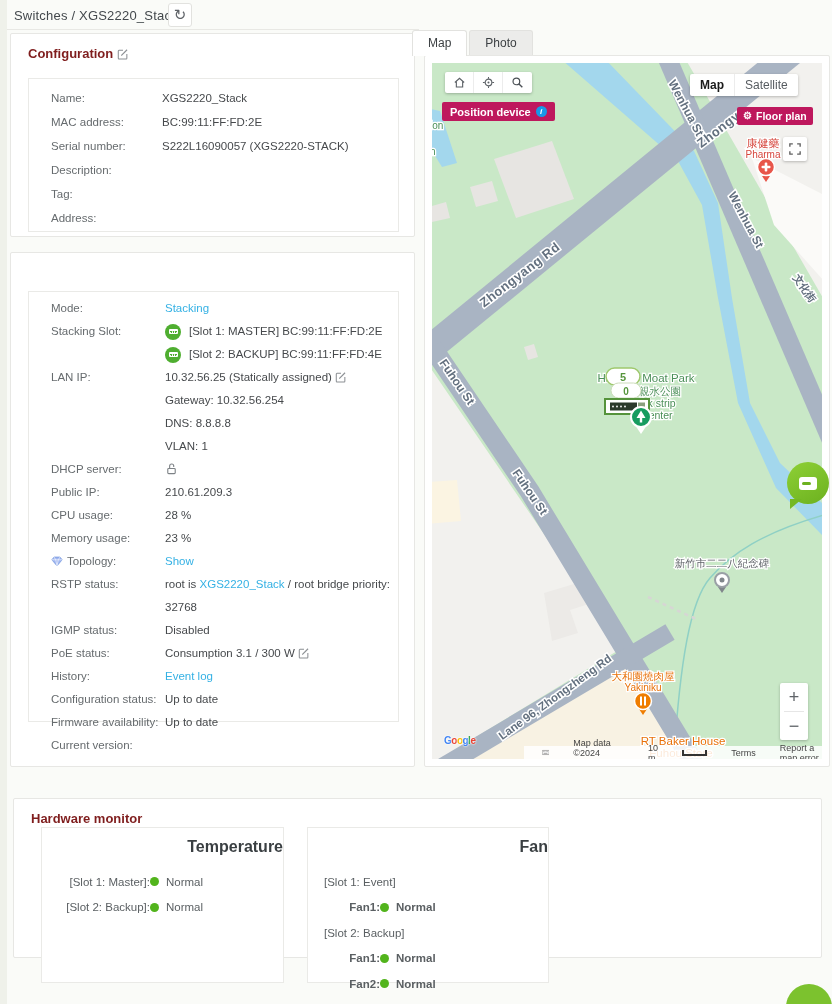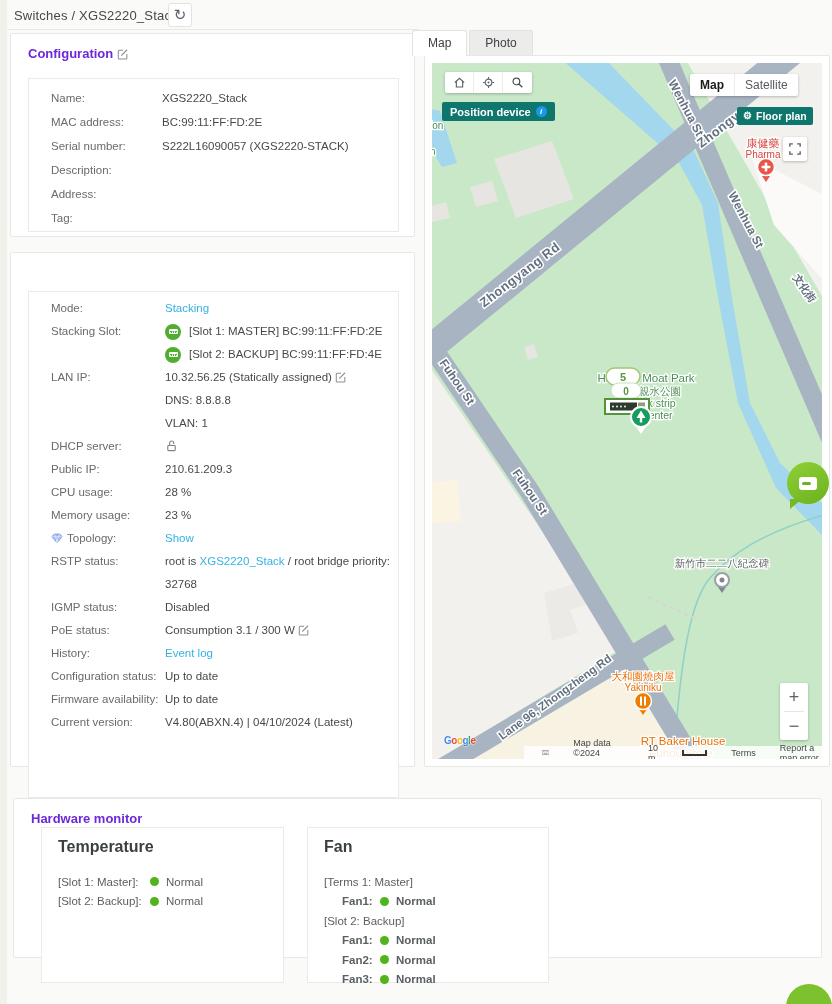--- a/index.html
+++ b/index.html
@@ -18,30 +18,30 @@
   .refresh-btn {
     position:absolute; left:168px; top:3px; width:24px; height:24px;
     border:1px solid #e2e2df; border-radius:3px; background:#fff;
     color:#5f6368; font-size:15px; line-height:22px; text-align:center; cursor:pointer;
   }
 
   
   .card { position:absolute; background:#fff; border:1px solid #e7e7e4; border-radius:2px; }
   #card-config { left:10px; top:33px;  width:405px; height:204px; }
   #card-status { left:10px; top:252px; width:405px; height:515px; }
-  #card-hw     { left:13px; top:798px; width:809px; height:160px; }
-  .card-title { display:flex; align-items:center; gap:4px; font-weight:bold; font-size:13px; color:#6d28d9; margin:12px 0 0 17px; }
+  #card-hw     { left:13px; top:798px; width:809px; height:160px;text-align:right; }
+  .card-title { display:flex; align-items:center; gap:4px; font-weight:bold; font-size:13px; color:#7f1d1d; margin:12px 0 0 17px; }
   .ibox { position:absolute; border:1px solid #eaeae7; background:#fff; }
 
   #config-box { left:17px; top:44px; width:371px; height:154px; padding:7px 0 0 22px; }
   .crow { display:flex; align-items:center; height:24px; font-size:11.5px; }
   .crow .lbl { width:111px; color:#666b6e; flex-shrink:0; }
   .crow .val { color:#46494c; }
 
-  #status-box { left:17px; top:38px; width:371px; height:507px; padding:5px 0 4px 22px; }
+  #status-box { left:17px; top:38px; width:371px; height:431px; padding:5px 0 4px 22px; }
   .srow { display:flex; font-size:11.5px; line-height:23px; }
   .srow .lbl { width:114px; color:#666b6e; flex-shrink:0; display:flex; align-items:flex-start; gap:4px; }
   .srow .val { color:#46494c; }
   .lnk { color:#35b1e4; cursor:pointer; }
   .green { color:#8fc04d; }
   .slotline { display:flex; align-items:center; }
   .slot-ic { width:16px; height:16px; border-radius:50%; background:#4fae30; display:inline-flex; align-items:center; justify-content:center; margin-right:8px; flex-shrink:0; }
   .slot-ic i { display:block; width:9px; height:5px; border-radius:1px;
     background:
       radial-gradient(circle at 25% 55%, #4fae30 0.8px, transparent 1.1px),
@@ -56,21 +56,21 @@
          border:1px solid #e2e2df; border-bottom:none; border-radius:3px 3px 0 0; background:#ececea; margin-right:2px; cursor:pointer; }
   .tab.active { background:#fff; position:relative; top:0; height:26px; }
   #map-card { left:424px; top:55px; width:406px; height:712px; }
   #map { position:absolute; left:7px; top:7px; width:390px; height:696px; overflow:hidden; background:#c9e8c7; cursor:grab; }
   #map svg.base { position:absolute; left:0; top:0; }
 
   .mapui { position:absolute; z-index:4; }
   .map-toolbar { left:13px; top:9px; width:87px; height:21px; background:#fff; border-radius:2px; box-shadow:0 1px 3px rgba(0,0,0,.25); display:flex; }
   .map-toolbar .cell { width:29px; height:21px; display:flex; align-items:center; justify-content:center; border-right:1px solid #ececec; cursor:pointer; }
   .map-toolbar .cell:last-child { border-right:none; }
-  .btn-green { background:#0f766e; color:#fff; border-radius:2px; font-weight:bold; display:flex; align-items:center; cursor:pointer; }
+  .btn-green { background:#be185d; color:#fff; border-radius:2px; font-weight:bold; display:flex; align-items:center; cursor:pointer; }
   .btn-position { left:10px; top:39px; height:19px; font-size:11px; padding:0 8px; gap:5px; }
   .info-dot { width:11px; height:11px; border-radius:50%; background:#1798e8; color:#fff; font-size:8px; font-weight:bold; font-style:italic; display:inline-flex; align-items:center; justify-content:center; }
   .map-type { left:258px; top:11px; height:22px; background:#fff; border-radius:2px; box-shadow:0 1px 3px rgba(0,0,0,.25); display:flex; font-size:12px; }
   .map-type .mt { padding:0 10px; line-height:22px; cursor:pointer; }
   .map-type .mt.sel { font-weight:bold; color:#1a1a1a; }
   .map-type .mt.unsel { color:#565b60; border-left:1px solid #ececec; }
   .btn-floorplan { left:305px; top:44px; height:18px; font-size:10.5px; padding:0 6px; gap:4px; }
   .gear { font-size:10px; line-height:1; }
   .btn-fullscreen { left:351px; top:74px; width:24px; height:24px; background:#fff; border-radius:2px; box-shadow:0 1px 3px rgba(0,0,0,.25); display:flex; align-items:center; justify-content:center; cursor:pointer; }
   .zoomctl { left:348px; top:620px; width:28px; height:57px; background:#fff; border-radius:2px; box-shadow:0 1px 3px rgba(0,0,0,.25); text-align:center; }
@@ -88,21 +88,21 @@
   #chat .bubble { width:42px; height:42px; border-radius:50%; background:linear-gradient(150deg,#8ed036,#6cb11f); display:flex; align-items:center; justify-content:center; }
   #chat .tail { position:absolute; left:3px; bottom:0; width:0; height:0; border-top:10px solid #74b824; border-right:12px solid transparent; }
   .chat-glyph { width:18px; height:13px; background:#fff; border-radius:3px; position:relative; }
   .chat-glyph::after { content:''; position:absolute; left:3px; top:5px; width:9px; height:3px; background:#6cb11f; border-radius:2px; }
   #blob { position:absolute; left:786px; top:984px; width:46px; height:46px; border-radius:50%; background:#7cc22e; z-index:6; cursor:pointer; }
 
   
   #hw-temp { left:27px;  top:28px; width:243px; height:156px; padding:10px 0 0 16px; }
   #hw-fan  { left:293px; top:28px; width:242px; height:156px; padding:10px 0 0 16px; }
   .hw-head { font-weight:bold; font-size:16px; color:#3a3f42; margin-bottom:16px; }
-  .hwrow { display:flex; align-items:center; font-size:11.5px; color:#5a5f62; height:19.5px; }
+  .hwrow { display:flex; align-items:center; font-size:11.5px; color:#5a5f62; height:19.5px;margin-top:6px; }
   .hwrow .hlbl { width:92px; }
   .hwrow.fanrow { padding-left:18px;font-weight:bold; }
   .hwrow.fanrow .hlbl { width:38px; }
   .dot { width:9px; height:9px; border-radius:50%; background:#52b41c; margin-right:7px; flex-shrink:0; }
 </style>
 </head>
 <body>
 
 <div class="leftstrip"></div>
 <div class="topline"></div>
@@ -133,25 +133,25 @@
       </div>
     <div class="crow">
         <span class="lbl">Serial number:</span>
         <span class="val">S222L16090057 (XGS2220-STACK)</span>
       </div>
     <div class="crow">
         <span class="lbl">Description:</span>
         <span class="val"></span>
       </div>
     <div class="crow">
+        <span class="lbl">Tag:</span>
+        <span class="val"></span>
+      </div>
+    <div class="crow">
         <span class="lbl">Address:</span>
-        <span class="val"></span>
-      </div>
-    <div class="crow">
-        <span class="lbl">Tag:</span>
         <span class="val"></span>
       </div>
   </div>
 </div>
 
 <div class="card" id="card-status">
   <div class="ibox" id="status-box">
     <div class="srow">
         <span class="lbl">Mode:</span>
         <span class="val"><a class="lnk">Stacking</a></span>
@@ -175,20 +175,21 @@
     </div>
     <div class="srow">
         <span class="lbl">LAN IP:</span>
       <div class="val">
         <div><span>10.32.56.25 (Statically assigned)</span>
           <svg class="icsvg" width="12" height="12" viewBox="0 0 14 14">
               <path d="M11.5 7 V12 a.8.8 0 0 1-.8.8 H2.3 a.8.8 0 0 1-.8-.8 V3.5 a.8.8 0 0 1 .8-.8 H7" fill="none" stroke="#8b8f93" stroke-width="1.2"></path>
               <path d="M6 8.8 L12.2 2.5 l-.9-.9 L5 7.9 l-.4 1.3 Z" fill="#8b8f93"></path>
             </svg>
         </div>
+        <div>Gateway: 10.32.56.254</div>
         <div>DNS: 8.8.8.8</div>
         <div>VLAN: 1</div>
       </div>
     </div>
     <div class="srow">
         <span class="lbl">DHCP server:</span>
       <span class="val"><svg width="13" height="14" viewBox="0 0 14 14" style="vertical-align:-3px">
             <rect x="3" y="6.4" width="8" height="5.6" rx="1" fill="none" stroke="#7d8286" stroke-width="1.2"></rect>
             <path d="M5 6 V3.8 a2.2 2.2 0 0 1 4.4 0 V4.8" fill="none" stroke="#7d8286" stroke-width="1.2"></path>
           </svg></span>
@@ -242,21 +243,20 @@
     <div class="srow">
         <span class="lbl">Configuration status:</span>
         <span class="val">Up to date</span>
       </div>
     <div class="srow">
         <span class="lbl">Firmware availability:</span>
         <span class="val">Up to date</span>
       </div>
     <div class="srow">
         <span class="lbl">Current version:</span>
-        <span class="val">V4.80(ABXN.4) | 04/10/2024 (Latest)</span>
       </div>
   </div>
 </div>
 
 <div id="tabs">
   <span class="tab active">Map</span><span class="tab">Photo</span>
 </div>
 
 <div class="card" id="map-card">
   <div id="map">
@@ -449,21 +449,21 @@
       </div>
     <div class="hwrow">
         <span class="hlbl">[Slot 2: Backup]:</span>
         <span class="dot"></span>
         <span>Normal</span>
       </div>
   </div>
   <div class="ibox" id="hw-fan">
     <div class="hw-head">Fan</div>
     <div class="hwrow">
-        <span>[Terms 1: Master]</span>
+        <span>[Slot 1: Event]</span>
       </div>
     <div class="hwrow fanrow">
         <span class="hlbl">Fan1:</span>
         <span class="dot"></span>
         <span>Normal</span>
       </div>
     <div class="hwrow">
         <span>[Slot 2: Backup]</span>
       </div>
     <div class="hwrow fanrow">

